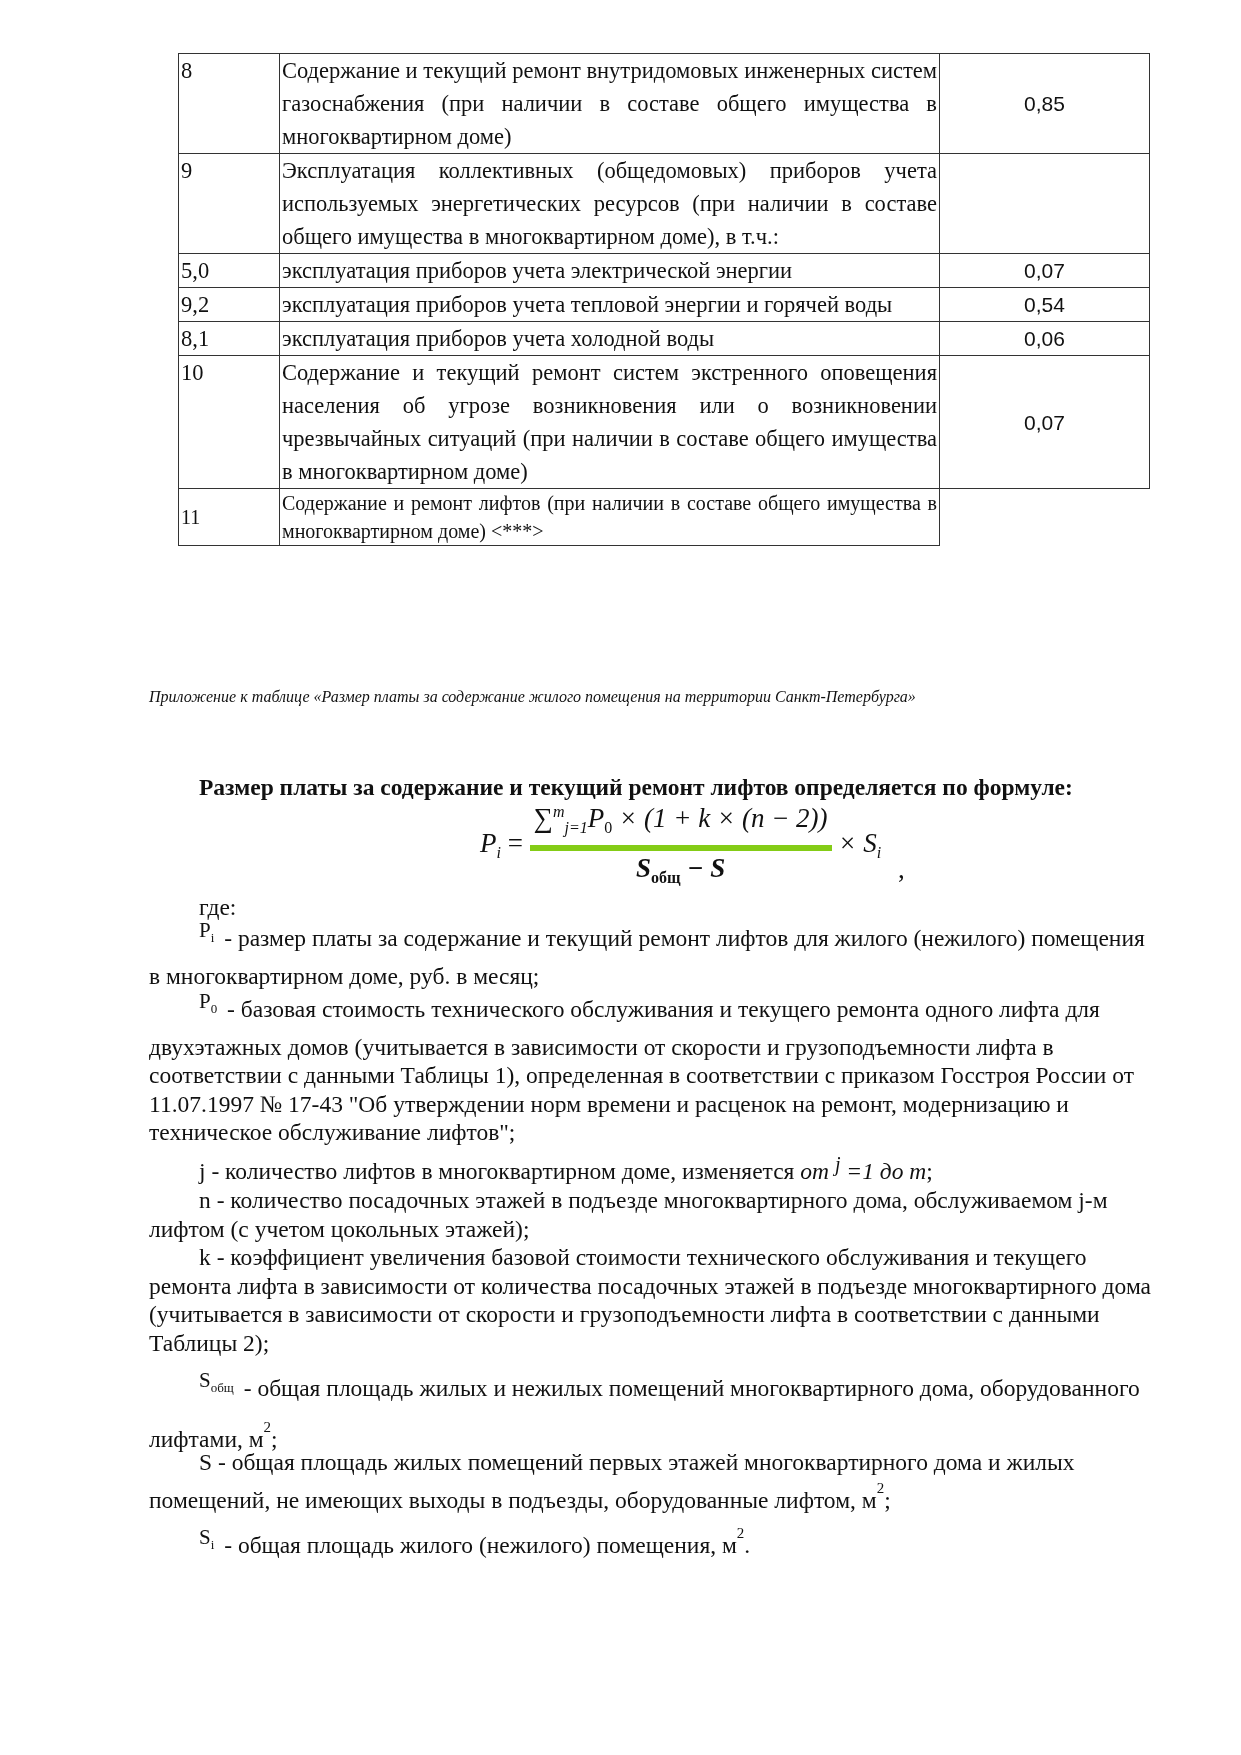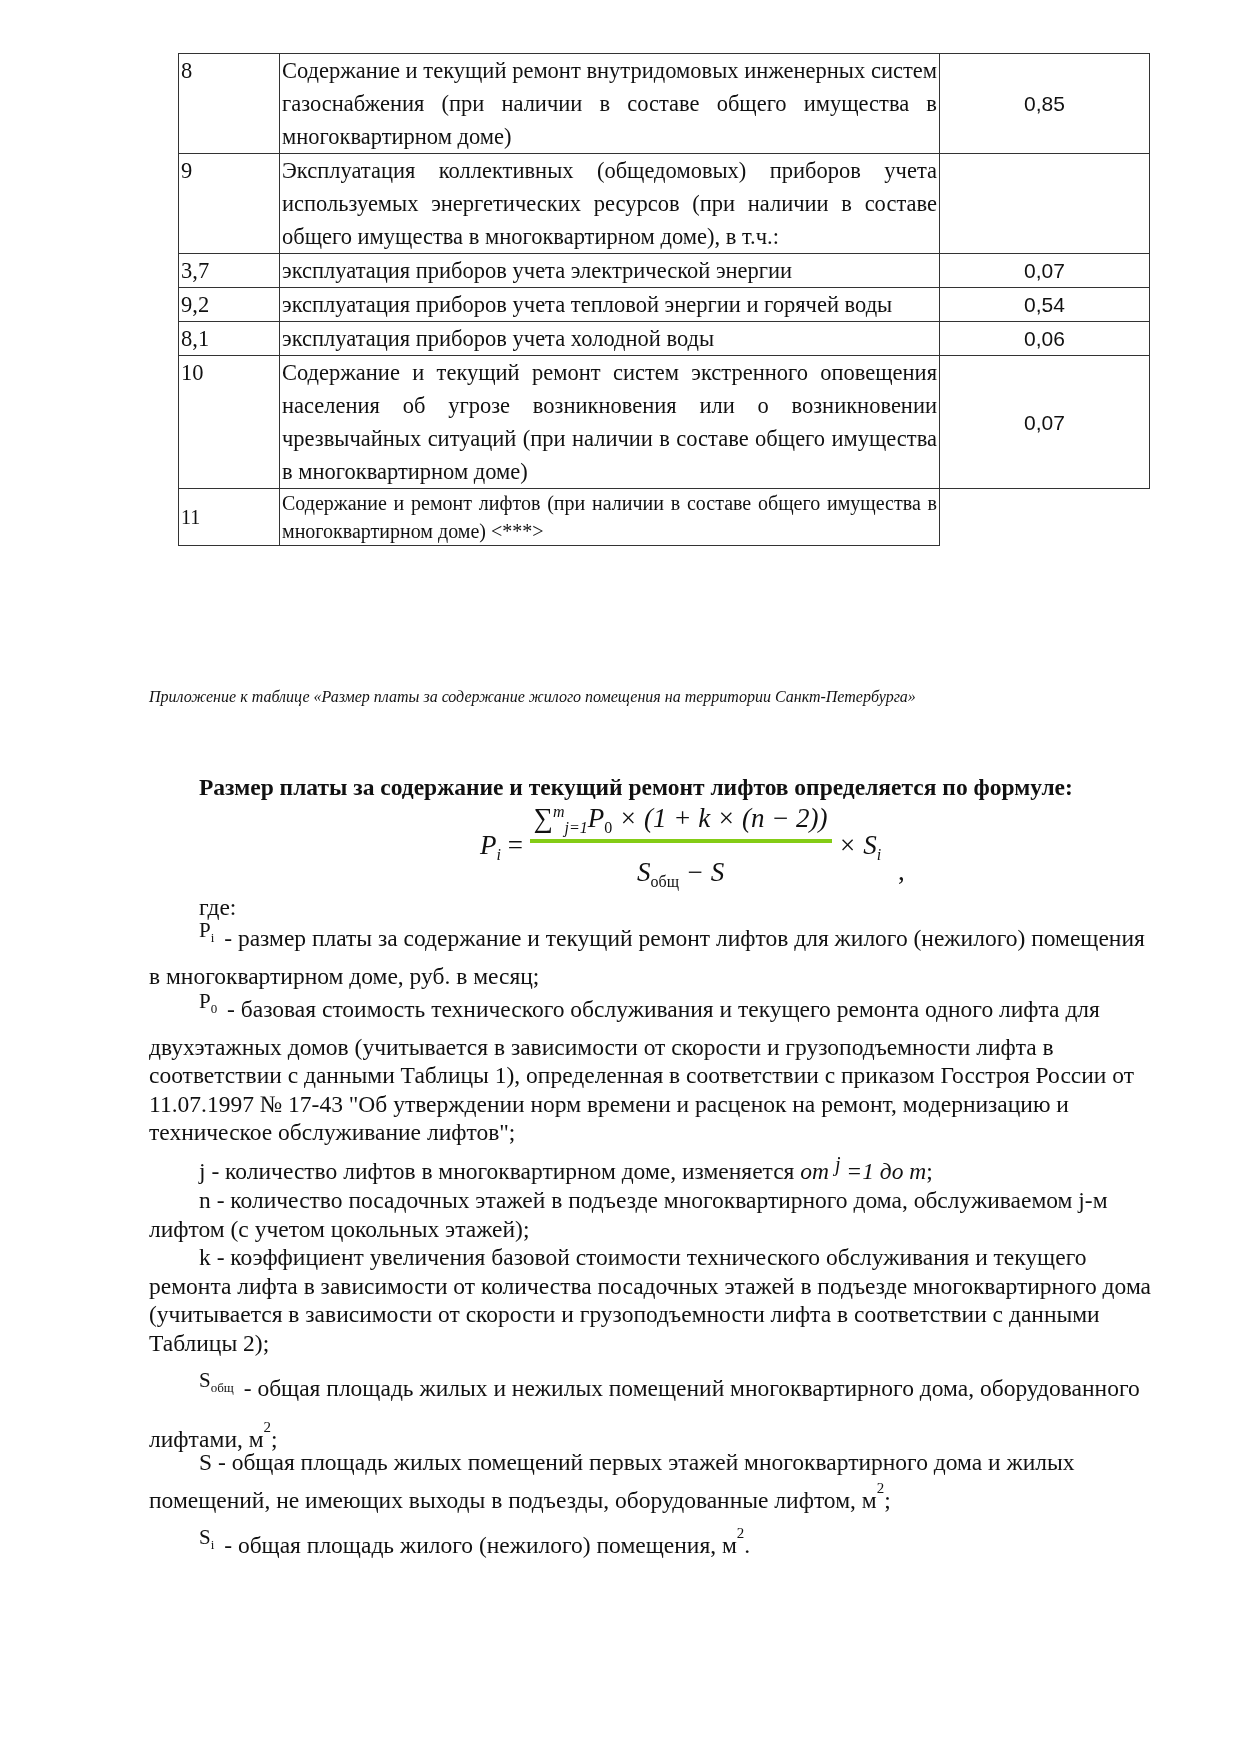--- a/index.html
+++ b/index.html
@@ -16,22 +16,22 @@
   tr.r11 td.num { vertical-align:middle;margin-left:28px; }
   tr.r11 td.val { border:none; border-left:1.5px solid #333; }
   .heading { position:absolute; left:149px; top:683px; width:1011px;
              font-family:"Liberation Serif", serif; font-weight:normal; font-style:italic;
              font-size:16px; line-height:28px; text-align:justify; text-align-last:left; }
   .body-text { position:absolute; left:149px; width:1011px; font-size:23.5px; line-height:28.5px; }
   .indent { text-indent:50px; }
   .formula { position:absolute; left:480px; top:803px; font-family:"Liberation Serif", serif;
              font-style:italic; font-size:27px; }
   .formula .frac { display:inline-block; vertical-align:middle; text-align:center; }
-  .formula .numr { border-bottom:4px solid #84cc16; padding:0 4px 2px; }
-  .formula .den { padding-top:14px; }
+  .formula .numr { border-bottom:6px solid #84cc16; padding:0 4px 8px; }
+  .formula .den { padding-top:2px;font-weight:bold; }
   .formula sub, .formula sup { font-size:16px; }
   .up { font-family:"Liberation Serif", serif; font-style:normal; }
   .sym { font-size:21px; position:relative; top:-9px; margin-right:4px; }
   .sym sub { font-size:13px; }
   sup.sq { font-size:15px; position:relative; top:-6px; }
 </style>
 </head>
 <body>
 
 <table class="tbl">
@@ -40,21 +40,21 @@
     <td class="num">8</td>
     <td class="txt">Содержание и текущий ремонт внутридомовых инженерных систем газоснабжения (при наличии в составе общего имущества в многоквартирном доме)</td>
     <td class="val">0,85</td>
   </tr>
   <tr>
     <td class="num">9</td>
     <td class="txt">Эксплуатация коллективных (общедомовых) приборов учета используемых энергетических ресурсов (при наличии в составе общего имущества в многоквартирном доме), в т.ч.:</td>
     <td class="val"></td>
   </tr>
   <tr>
-    <td class="num">3,7</td>
+    <td class="num">5,0</td>
     <td class="txt">эксплуатация приборов учета электрической энергии</td>
     <td class="val">0,07</td>
   </tr>
   <tr>
     <td class="num">9,2</td>
     <td class="txt">эксплуатация приборов учета тепловой энергии и горячей воды</td>
     <td class="val">0,54</td>
   </tr>
   <tr>
     <td class="num">8,1</td>

